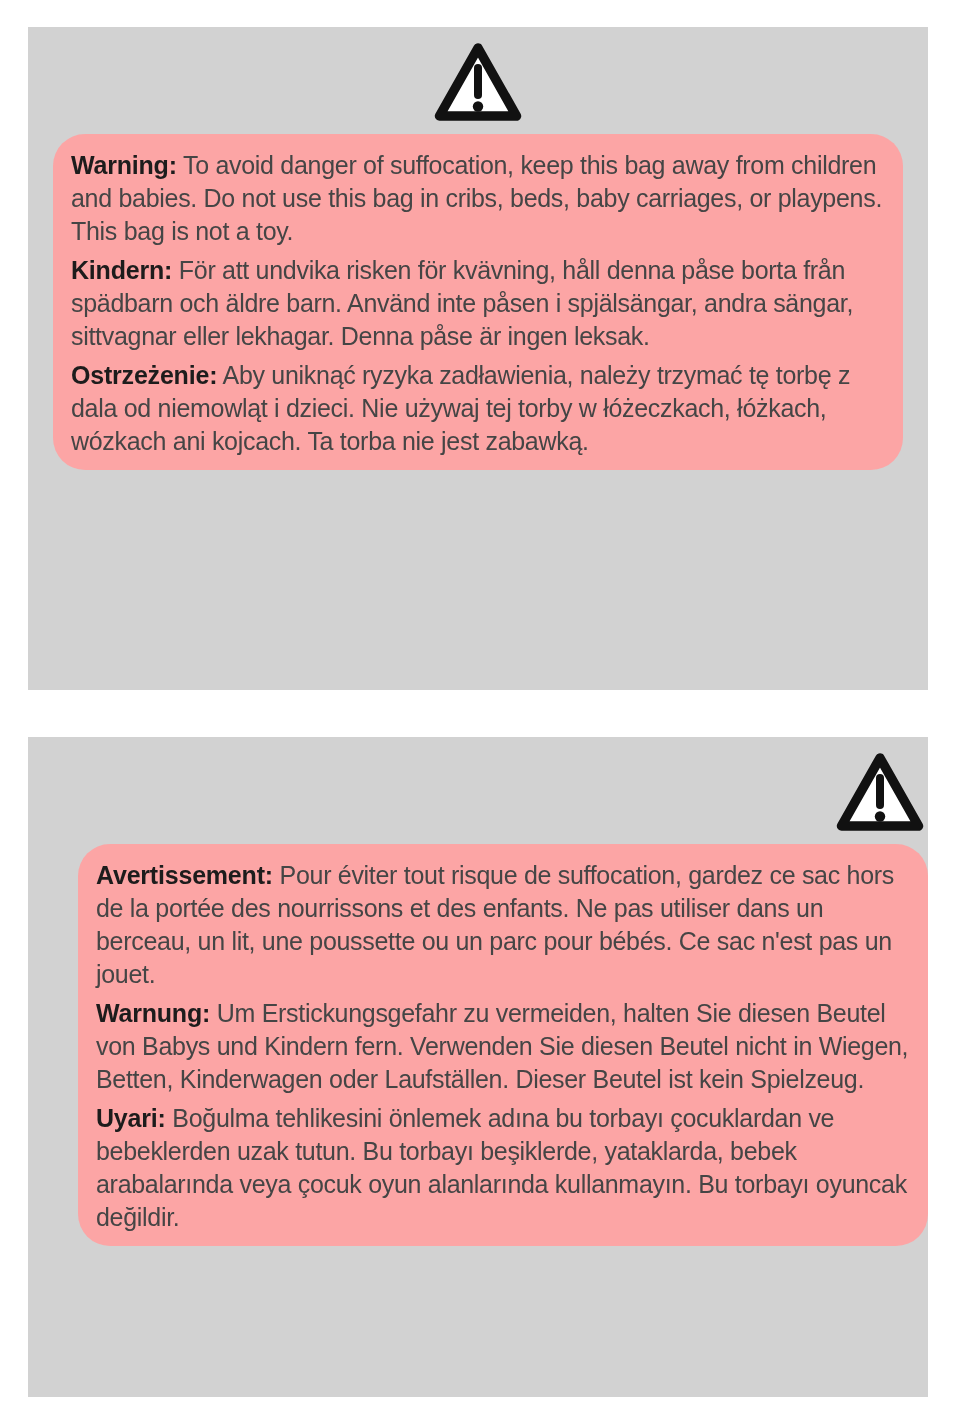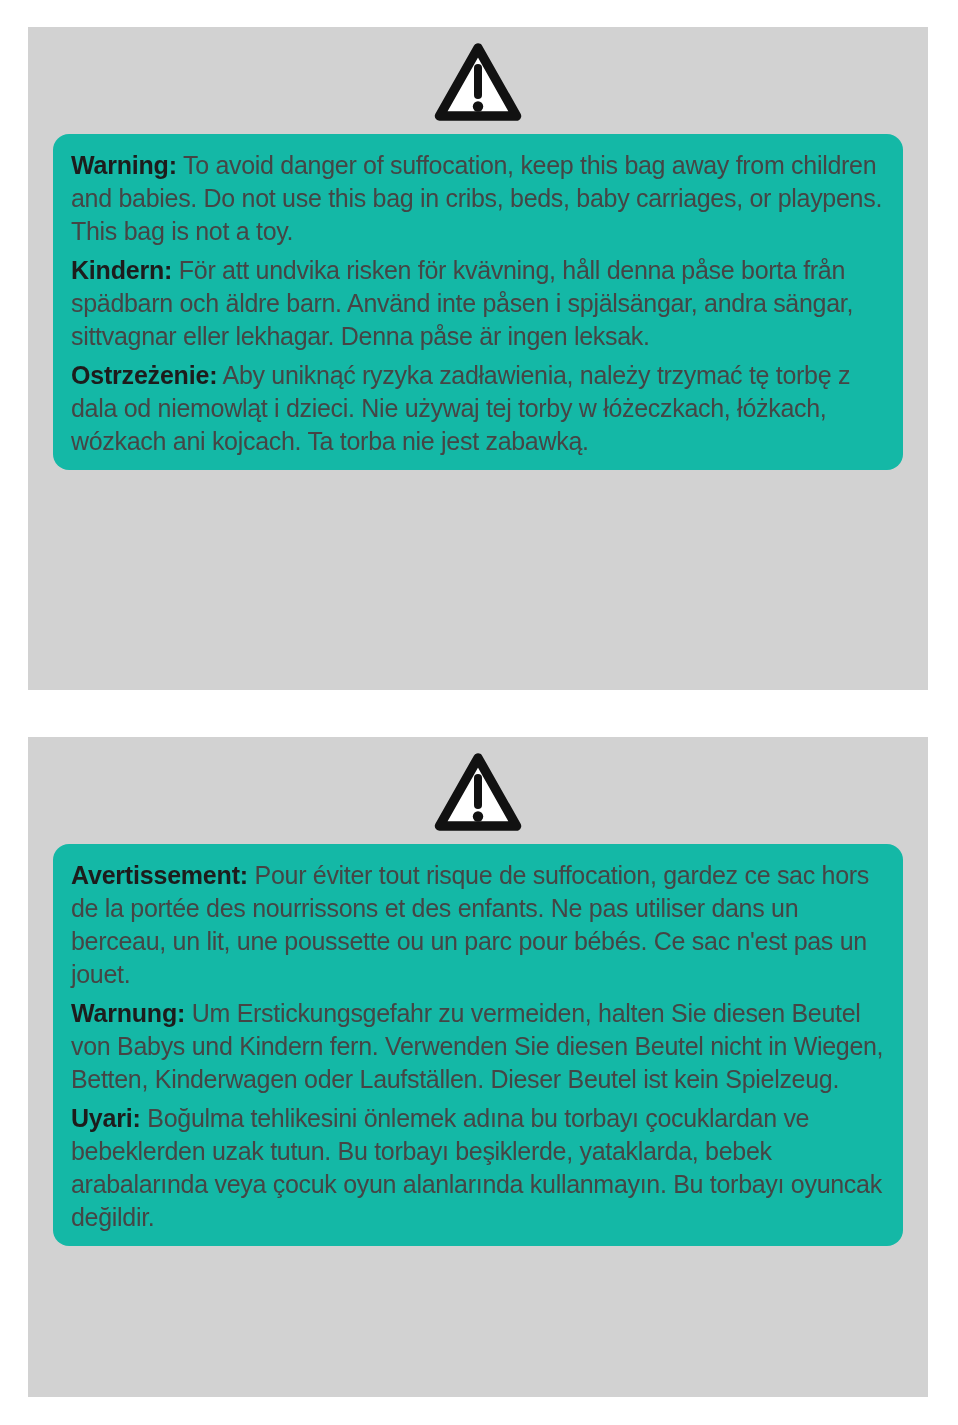--- a/index.html
+++ b/index.html
@@ -14,27 +14,27 @@
   .panel {
     position: absolute;
     left: 28px;
     width: 900px;
     background: #d2d2d2;
     display: flex;
     flex-direction: column;
     align-items: center;
   }
   .panel-1 { top: 27px;  height: 663px; }
-  .panel-2 { top: 737px; height: 660px; }
+  .panel-2 { top: 737px; height: 660px; align-items: flex-end; }
 
   .tri-wrap { margin-top: 12px; line-height: 0; }
 
   .card {
-    background: #14b8a6;
-    border-radius: 16px;
+    background: #fca5a5;
+    border-radius: 32px;
     width: 850px;
     margin-top: 9px;
     padding: 15px 14px 12px 18px;
   }
 
   .warn {
     font-size: 25px;
     line-height: 33px;
     letter-spacing: -0.3px;
     color: #454545;

